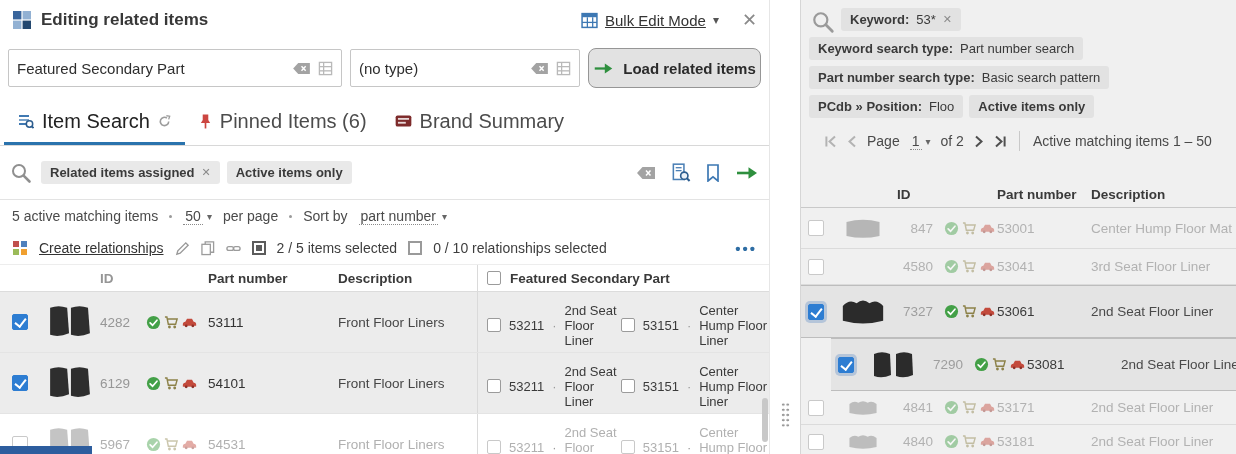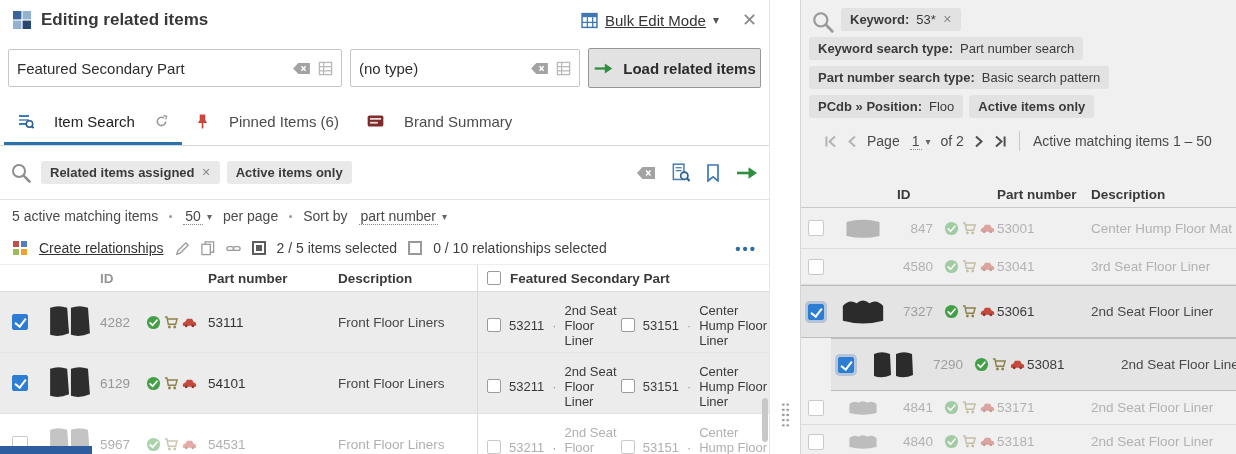--- a/index.html
+++ b/index.html
@@ -13,23 +13,23 @@
   .title{font-size:17px;font-weight:bold;color:#383838}
   .spacer{flex:1}
   .bulk{display:flex;align-items:center;gap:7px;cursor:pointer}
   .bulk .link{font-size:15px;color:#333;text-decoration:underline}
   .chev{color:#555;font-size:12px}
   .close{color:#8a8a8a;font-size:18px;margin-left:14px;cursor:pointer;line-height:1}
   .lp-filters{display:flex;align-items:center;gap:8px;padding:8px 8px 12px}
   .input{display:flex;align-items:center;height:38px;border:1px solid #c6c6c6;border-radius:2px;background:#fff;padding:0 8px;gap:7px}
   .input .ival{flex:1;font-size:15px;color:#2e2e2e;white-space:nowrap;overflow:hidden}
   .input1{width:334px}.input2{width:230px}
-  .load{display:flex;align-items:center;justify-content:center;gap:9px;height:40px;flex:1;background:#e2e2e2;border:1px solid #969696;border-radius:2px;font-family:inherit;font-size:15px;font-weight:bold;color:#2b2b2b;cursor:pointer}
+  .load{display:flex;align-items:center;justify-content:center;gap:9px;height:40px;flex:1;background:#e2e2e2;border:1px solid #969696;border-radius:8px;font-family:inherit;font-size:15px;font-weight:bold;color:#2b2b2b;cursor:pointer}
   .tabs{display:flex;align-items:stretch;height:46px;border-bottom:1px solid #d8d8d8;padding:0 4px}
-  .tab{display:flex;align-items:center;gap:20px;padding:0 14px;font-size:15px;color:#4c4c4c;cursor:pointer;border-bottom:3px solid transparent}
+  .tab{display:flex;align-items:center;gap:8px;padding:0 14px;font-size:20px;color:#4c4c4c;cursor:pointer;border-bottom:3px solid transparent}
   .tab.active{color:#222;border-bottom-color:#2a73ad}
   .searchbar{display:flex;align-items:center;height:54px;padding:0 10px;gap:9px;border-bottom:1px solid #e3e3e3}
   .chip{display:inline-flex;align-items:center;gap:7px;background:#e9e9e9;border-radius:3px;padding:4px 9px;font-size:13px;color:#333;white-space:nowrap}
   .chip-x{color:#8a8a8a;font-size:11px;cursor:pointer}
   .sb-icons{display:flex;align-items:center;gap:15px;margin-left:auto}
   .statusrow{display:flex;align-items:center;height:32px;padding:0 12px;gap:11px;font-size:14px;color:#4a4a4a}
   .sep-dot{width:3px;height:3px;border-radius:50%;background:#9a9a9a;display:inline-block}
   .ddl{display:inline-flex;align-items:center;gap:4px;cursor:pointer}
   .ddl-val{border-bottom:1px dotted #8a8a8a;padding:0 2px}
   .caret{font-size:10px;color:#666}

